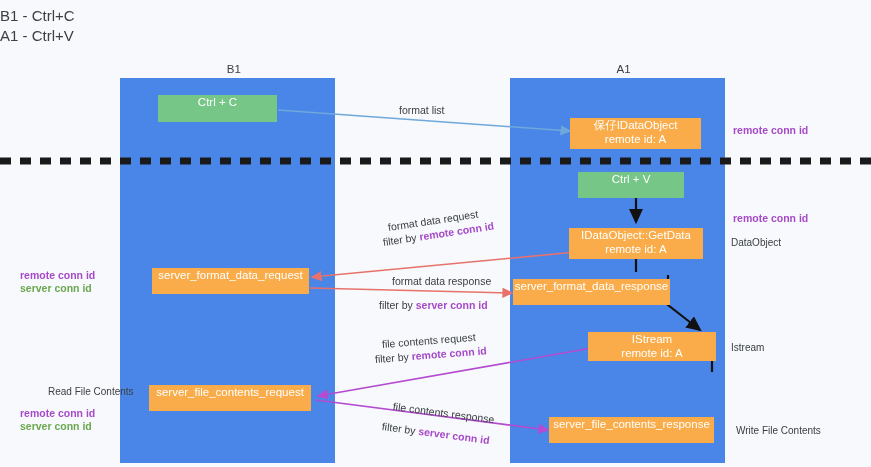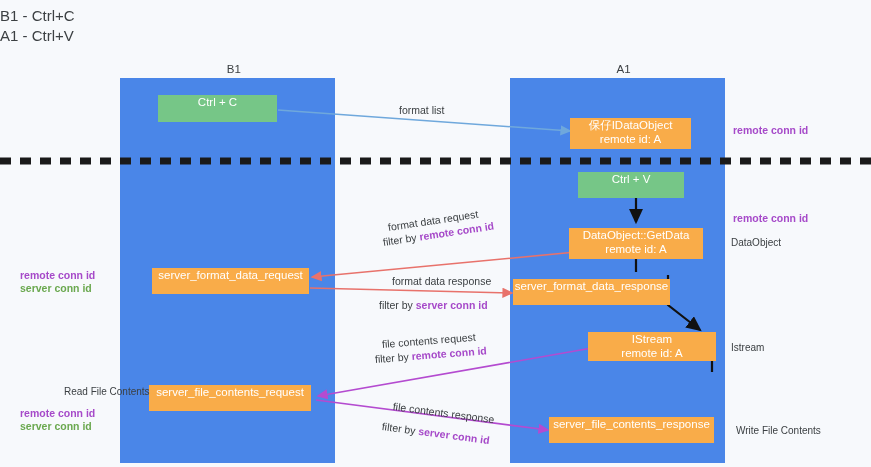--- a/index.html
+++ b/index.html
@@ -146,31 +146,31 @@
 
     <line x1="316" y1="400" x2="548" y2="430" stroke="#b44bd0" stroke-width="1.6" marker-end="url(#ah-purple)"></line>
 
     <path d="M712,355 L712,372" fill="none" stroke="#111111" stroke-width="2.2"></path>
   </svg>
 
   <div class="abs box box-green" style="left:158px; top:95px; width:119px; height:27px;">
     <span>Ctrl + C</span>
   </div>
 
-  <div class="abs box box-orange" style="left:570px; top:118px; width:121px; height:31px;">
+  <div class="abs box box-orange" style="left:570px; top:118px; width:131px; height:31px;">
     <span>保仔IDataObject</span>
     <span>remote id: A</span>
   </div>
 
   <div class="abs box box-green" style="left:578px; top:172px; width:106px; height:26px;">
     <span>Ctrl + V</span>
   </div>
 
   <div class="abs box box-orange" style="left:569px; top:228px; width:134px; height:31px;">
-    <span>DataObject::GetData</span>
+    <span>IDataObject::GetData</span>
     <span>remote id: A</span>
   </div>
 
   <div class="abs box box-orange" style="left:152px; top:268px; width:157px; height:26px;">
     <span>server_format_data_request</span>
   </div>
 
   <div class="abs box box-orange" style="left:513px; top:279px; width:157px; height:26px;">
     <span>server_format_data_response</span>
   </div>
@@ -204,17 +204,17 @@
 
   <div class="abs lbl purple" style="left:733px; top:123px;">remote conn id</div>
   <div class="abs lbl purple" style="left:733px; top:211px;">remote conn id</div>
   <div class="abs side-lbl" style="left:731px; top:236px;">DataObject</div>
   <div class="abs side-lbl" style="left:731px; top:341px;">Istream</div>
   <div class="abs side-lbl" style="left:736px; top:424px;">Write File Contents</div>
 
   <div class="abs lbl purple" style="left:20px; top:268px;">remote conn id</div>
   <div class="abs lbl green" style="left:20px; top:281px;">server conn id</div>
 
-  <div class="abs side-lbl" style="left:40px; top:385px;padding-left:24px;">Read File Contents</div>
+  <div class="abs side-lbl" style="left:24px; top:385px;padding-left:24px;">Read File Contents</div>
   <div class="abs lbl purple" style="left:20px; top:406px;">remote conn id</div>
   <div class="abs lbl green" style="left:20px; top:419px;">server conn id</div>
 
 </div>
 
 </body></html>

